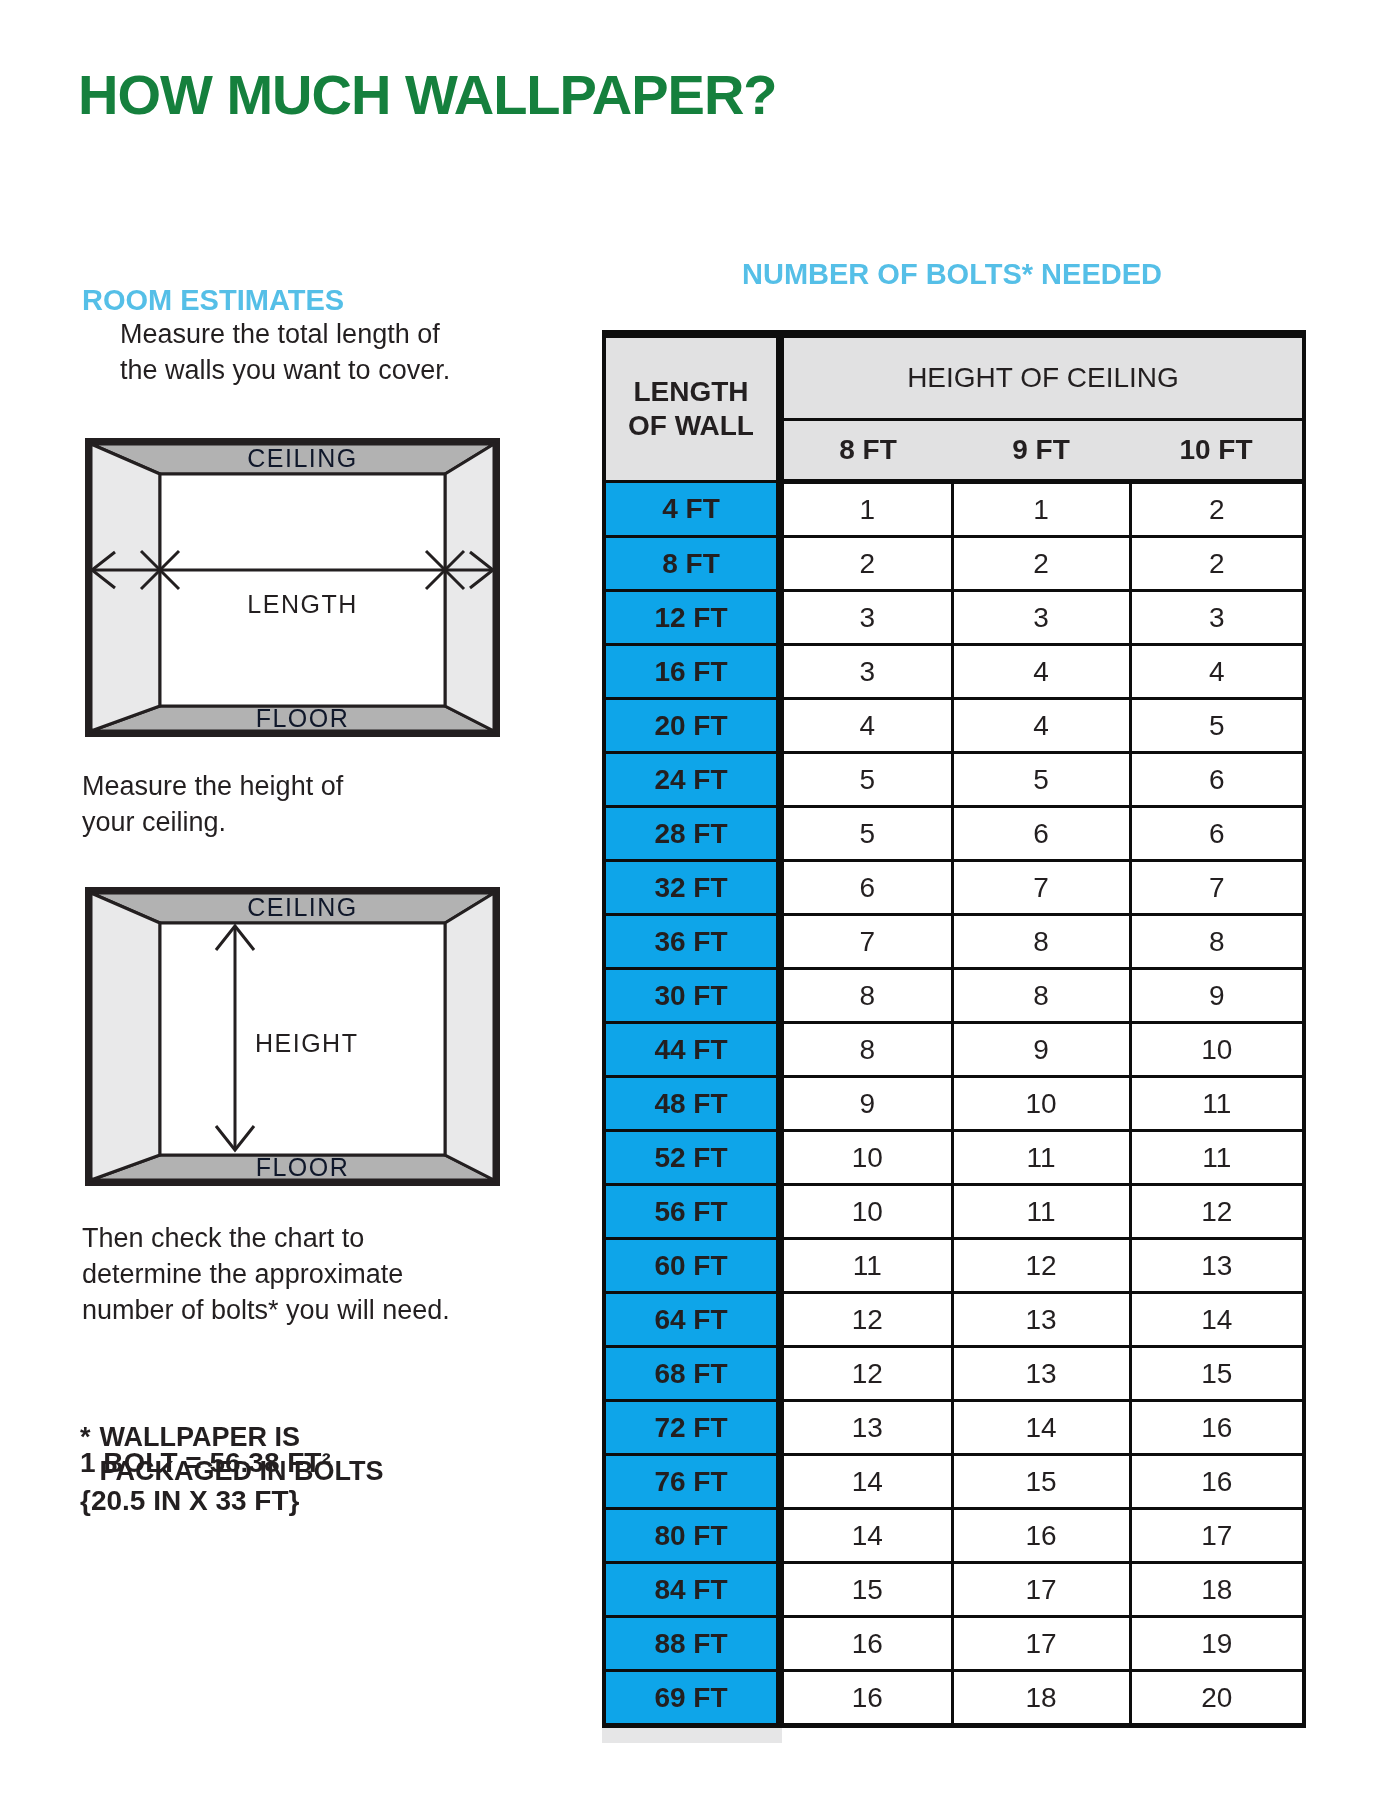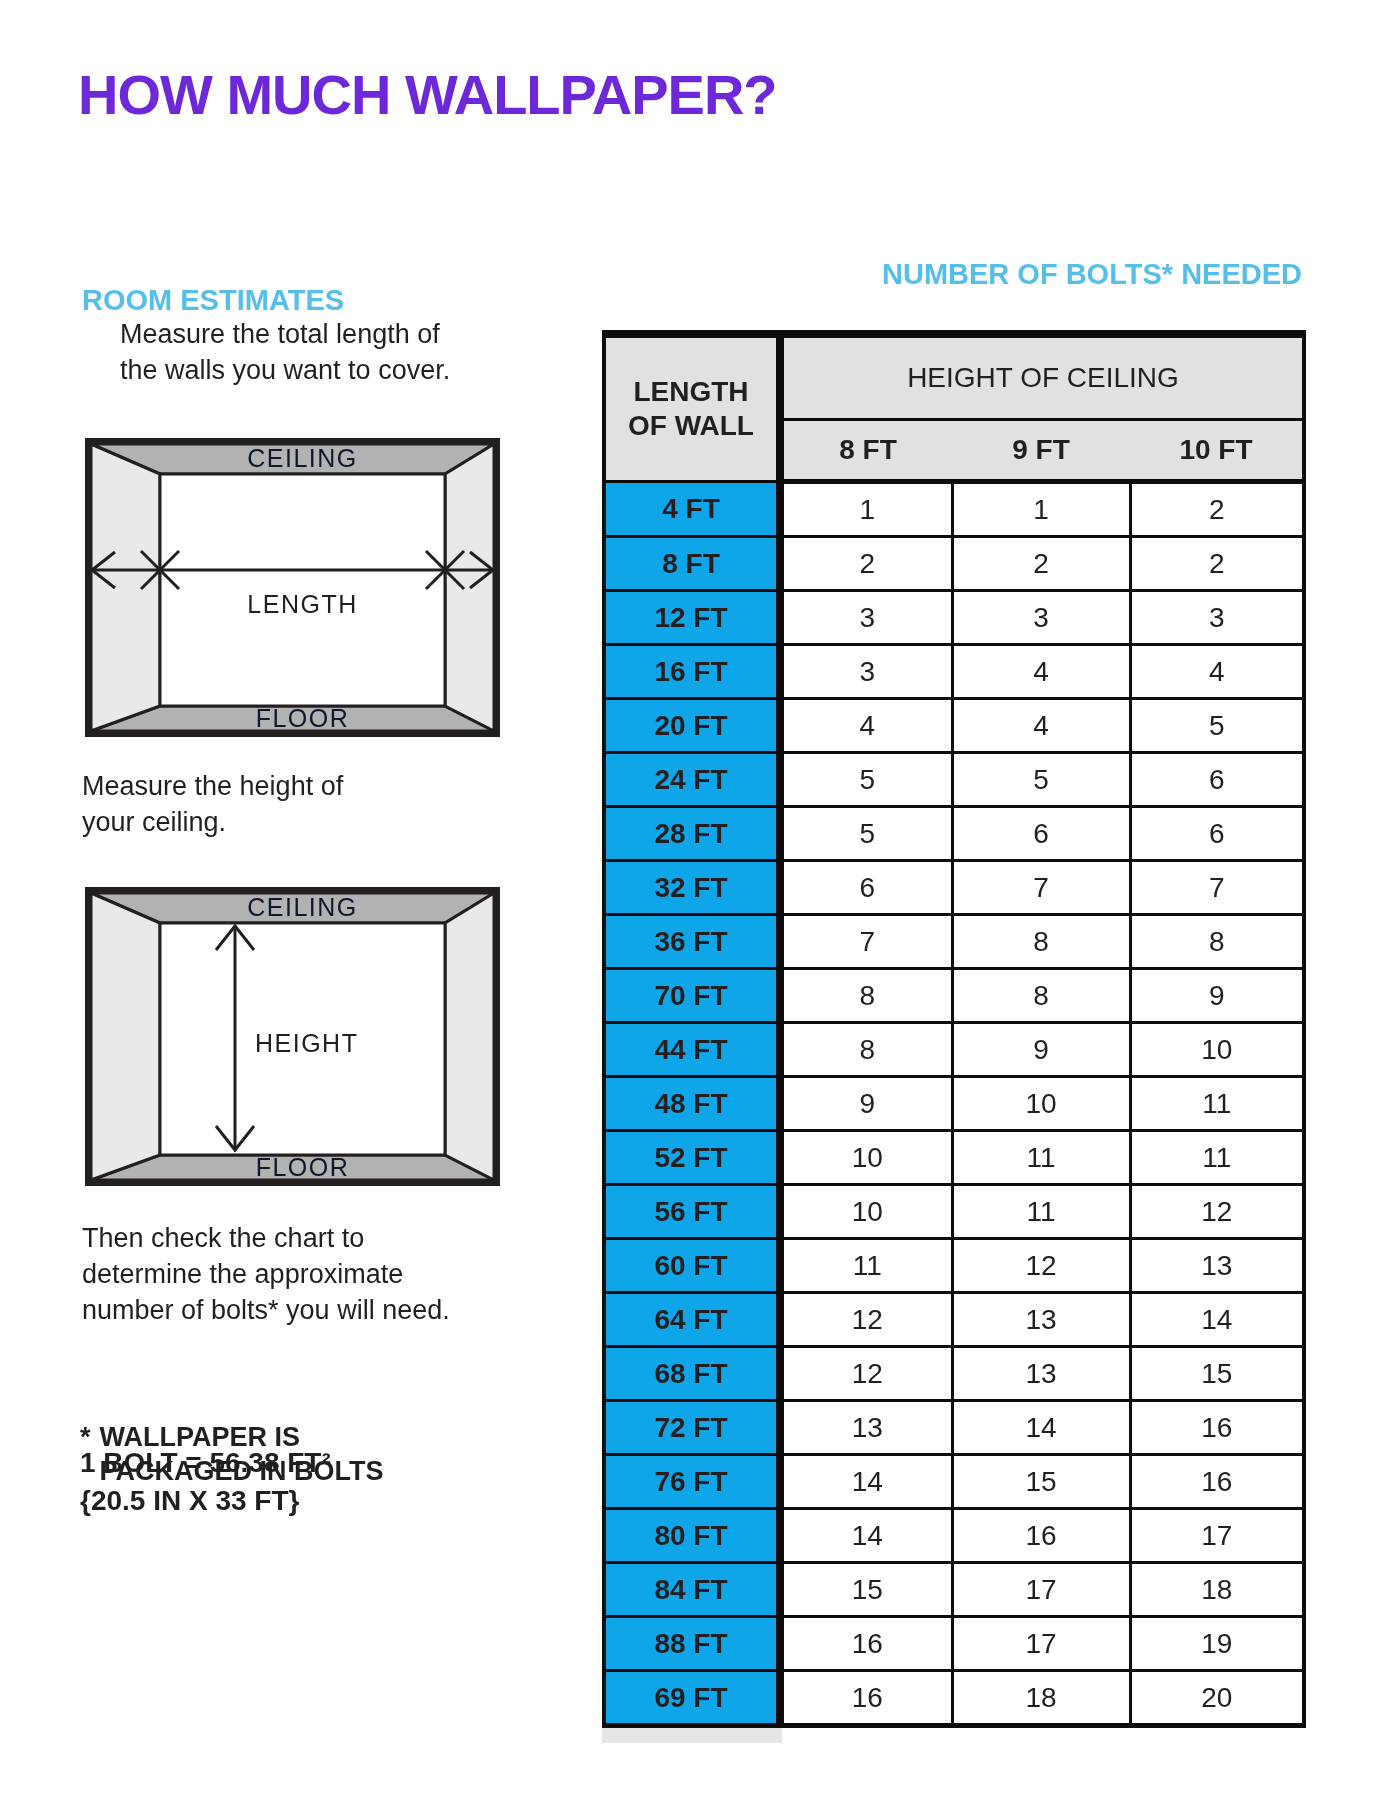--- a/index.html
+++ b/index.html
@@ -11,28 +11,28 @@
     position:relative;
     overflow:hidden;
   }
   .abs{position:absolute;}
   .pre{white-space:pre-line;}
 
   
   .page-title{
     left:78px;top:62px;
     font-size:56px;font-weight:bold;letter-spacing:-1px;
-    color:#6d28d9;
+    color:#15803d;
   }
   .section-heading{
     font-size:29px;font-weight:bold;
     color:#55bfe7;letter-spacing:0;
   }
   .left-heading{left:82px;top:258px;margin-top:26px;}
-  .table-heading{left:602px;top:258px;width:700px;text-align:right;}
+  .table-heading{left:602px;top:258px;width:700px;text-align:center;}
 
   
   .para{font-size:27px;line-height:36px;}
   .para1{left:82px;top:316px;margin-left:38px;}
   .para2{left:82px;top:768px;}
   .para3{left:82px;top:1220px;}
 
   .footnote{left:80px;top:1420px;display:flex;font-size:27px;font-weight:bold;line-height:34px;}
   .footnote .star{margin-right:9px;}
   .bolt-eq{left:80px;top:1444px;font-size:28px;font-weight:bold;line-height:38px;}
@@ -229,21 +229,21 @@
           <td>7</td>
           <td>7</td>
         </tr>
         <tr>
           <th>36 FT</th>
           <td>7</td>
           <td>8</td>
           <td>8</td>
         </tr>
         <tr>
-          <th>70 FT</th>
+          <th>30 FT</th>
           <td>8</td>
           <td>8</td>
           <td>9</td>
         </tr>
         <tr>
           <th>44 FT</th>
           <td>8</td>
           <td>9</td>
           <td>10</td>
         </tr>

